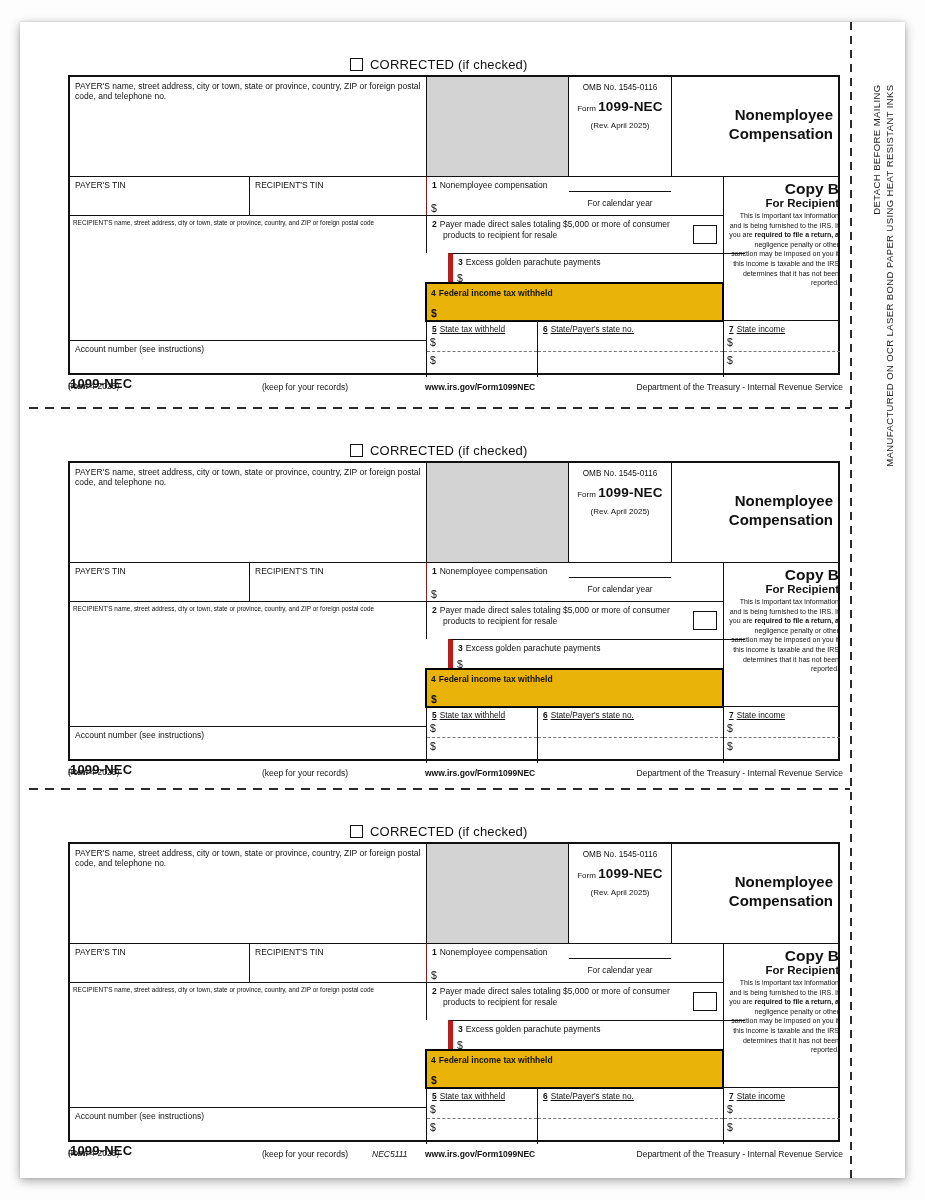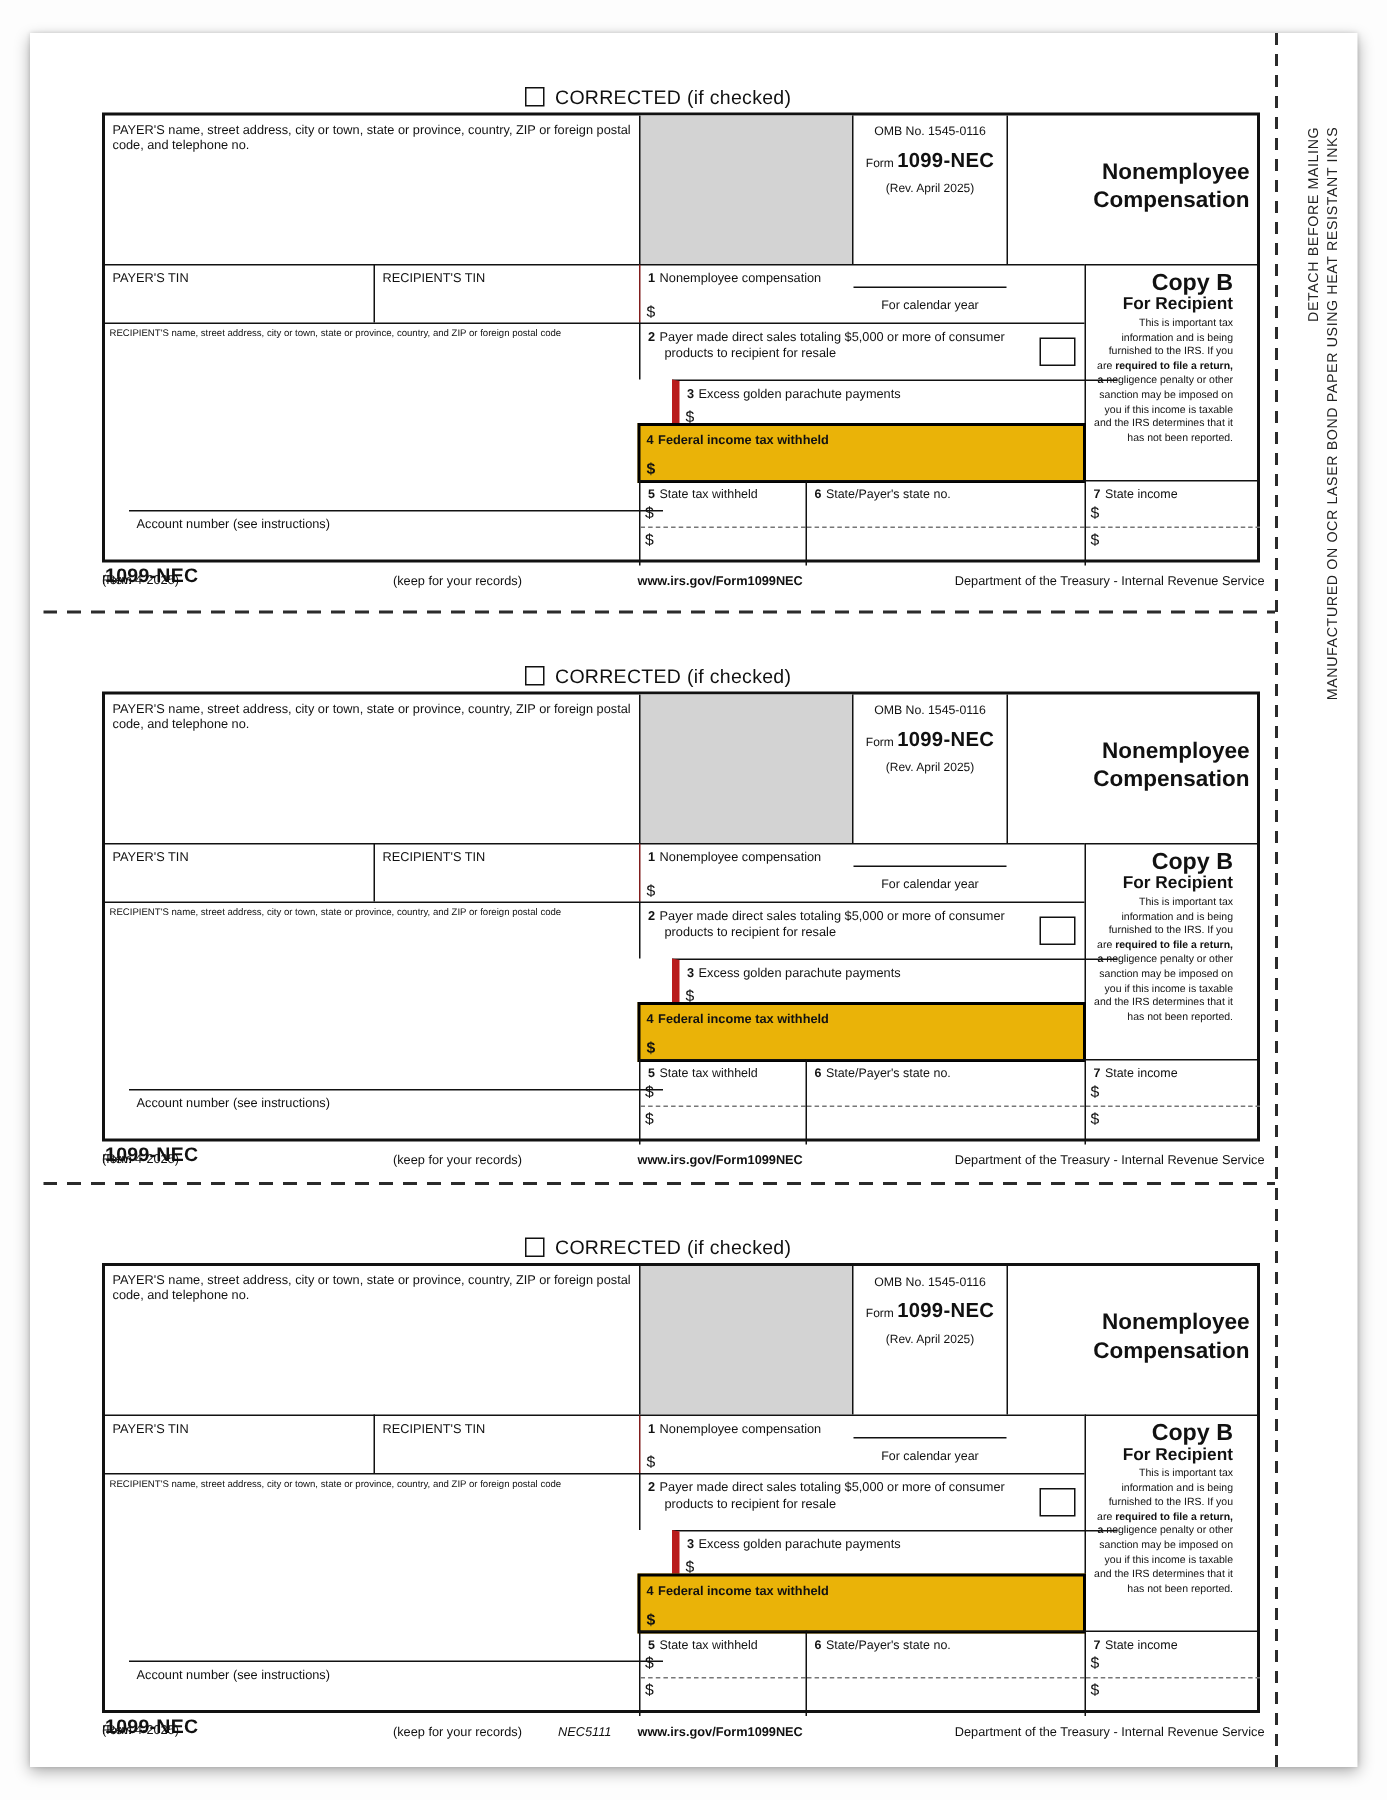--- a/index.html
+++ b/index.html
@@ -38,39 +38,39 @@
   .omb2 b { font-size:13.5px; letter-spacing:.2px; }
   .omb3 { margin-top:7px; font-size:8px; }
   .omb-cal { position:absolute; left:0; right:0; top:70px; bottom:0; border-top:1px solid #111; padding-top:6px; font-size:8.3px;margin-top:44px; }
   .c-title { left:602px; top:0; width:170px; height:99px; text-align:right; padding:28px 9px 0 14px;
              font-weight:bold; font-size:15px; line-height:19px; }
 
   .c-ptin { left:0; top:99px; width:180px; height:39px; border-top:1px solid #111; border-right:1px solid #111; padding:3px 5px; }
   .c-rtin { left:180px; top:99px; width:176px; height:39px; border-top:1px solid #111; padding:3px 5px; }
   .c-box1 { left:356px; top:99px; width:297px; height:39px; border-top:1px solid #111; border-left:1px solid #7f1d1d; padding:3px 5px; }
   .c-copyb { left:653px; top:99px; width:117px; height:144px; border-top:1px solid #111; border-left:1px solid #111;
-             text-align:right; padding:3px 18px 0 4px; }
+             text-align:right; padding:3px 1px 0 4px; }
   .cb-title { font-weight:bold; font-size:15.5px; line-height:17px; }
   .cb-sub { font-weight:bold; font-size:11.5px; line-height:13px; margin-bottom:1px; }
   .cb-text { font-size:7px; line-height:9.6px; }
 
   .c-recip { left:0; top:138px; width:356px; height:125px; border-top:1px solid #111; padding:2px 3px; font-size:6.4px; }
   .c-box2 { left:356px; top:138px; width:297px; height:38px; border-top:1px solid #111; border-left:1px solid #111; padding:3px 5px; }
   .b2wrap { width:258px; padding-left:11px; text-indent:-11px; line-height:11px; }
   .b2check { position:absolute; right:6px; top:9px; width:24px; height:19px; border:1.5px solid #111; background:#fff; }
   .c-box3 { left:356px; top:176px; width:297px; height:32px; border-top:1px solid #111; border-left:5px solid #b91c1c; padding:3px 5px;margin-left:22px; }
   .c-box4 { left:355px; top:205px; width:299px; height:40px; border:2.5px solid #000; padding:4px 4px; font-weight:bold; background:#eab308; }
 
   .c-box5 { left:356px; top:243px; width:111px; height:57px; border-top:1px solid #111; border-left:1px solid #111; }
   .c-box6 { left:467px; top:243px; width:186px; height:57px; border-top:1px solid #111; border-left:1px solid #111; }
   .c-box7 { left:653px; top:243px; width:117px; height:57px; border-top:1px solid #111; border-left:1px solid #111; }
-  .st-label { padding:3px 0 0 5px; font-size:8.3px; height:13px; }
+  .st-label { padding:3px 0 0 5px; font-size:8.3px; height:13px;text-decoration:underline; }
   .st-row1 { position:absolute; left:0; right:0; top:13px; height:18px; border-bottom:1px dashed #777; }
   .st-row2 { position:absolute; left:0; right:0; top:31px; bottom:0; }
-  .c-acct { left:0; top:263px; width:356px; height:37px; border-top:1px solid #111; padding:3px 5px;margin-left:16px; }
+  .c-acct { left:0; top:263px; width:356px; height:37px; border-top:1px solid #111; padding:3px 5px; }
 
   .dollar { position:absolute; left:4px; bottom:1px; font-size:10.5px; line-height:11px; }
   .dollar-in { position:absolute; left:3px; top:3px; font-size:10.5px; line-height:11px; }
 
   .footer { position:absolute; left:0; top:319px; width:885px; height:17px; font-size:8.5px; }
   .footer span { position:absolute; bottom:1px; white-space:nowrap; }
   .f-left { left:48px; }
   .f-num { font-weight:bold; font-size:13px; letter-spacing:.2px; margin:0 2px; }
   .f-keep { left:242px; }
   .f-code { left:352px;font-style:italic; }

